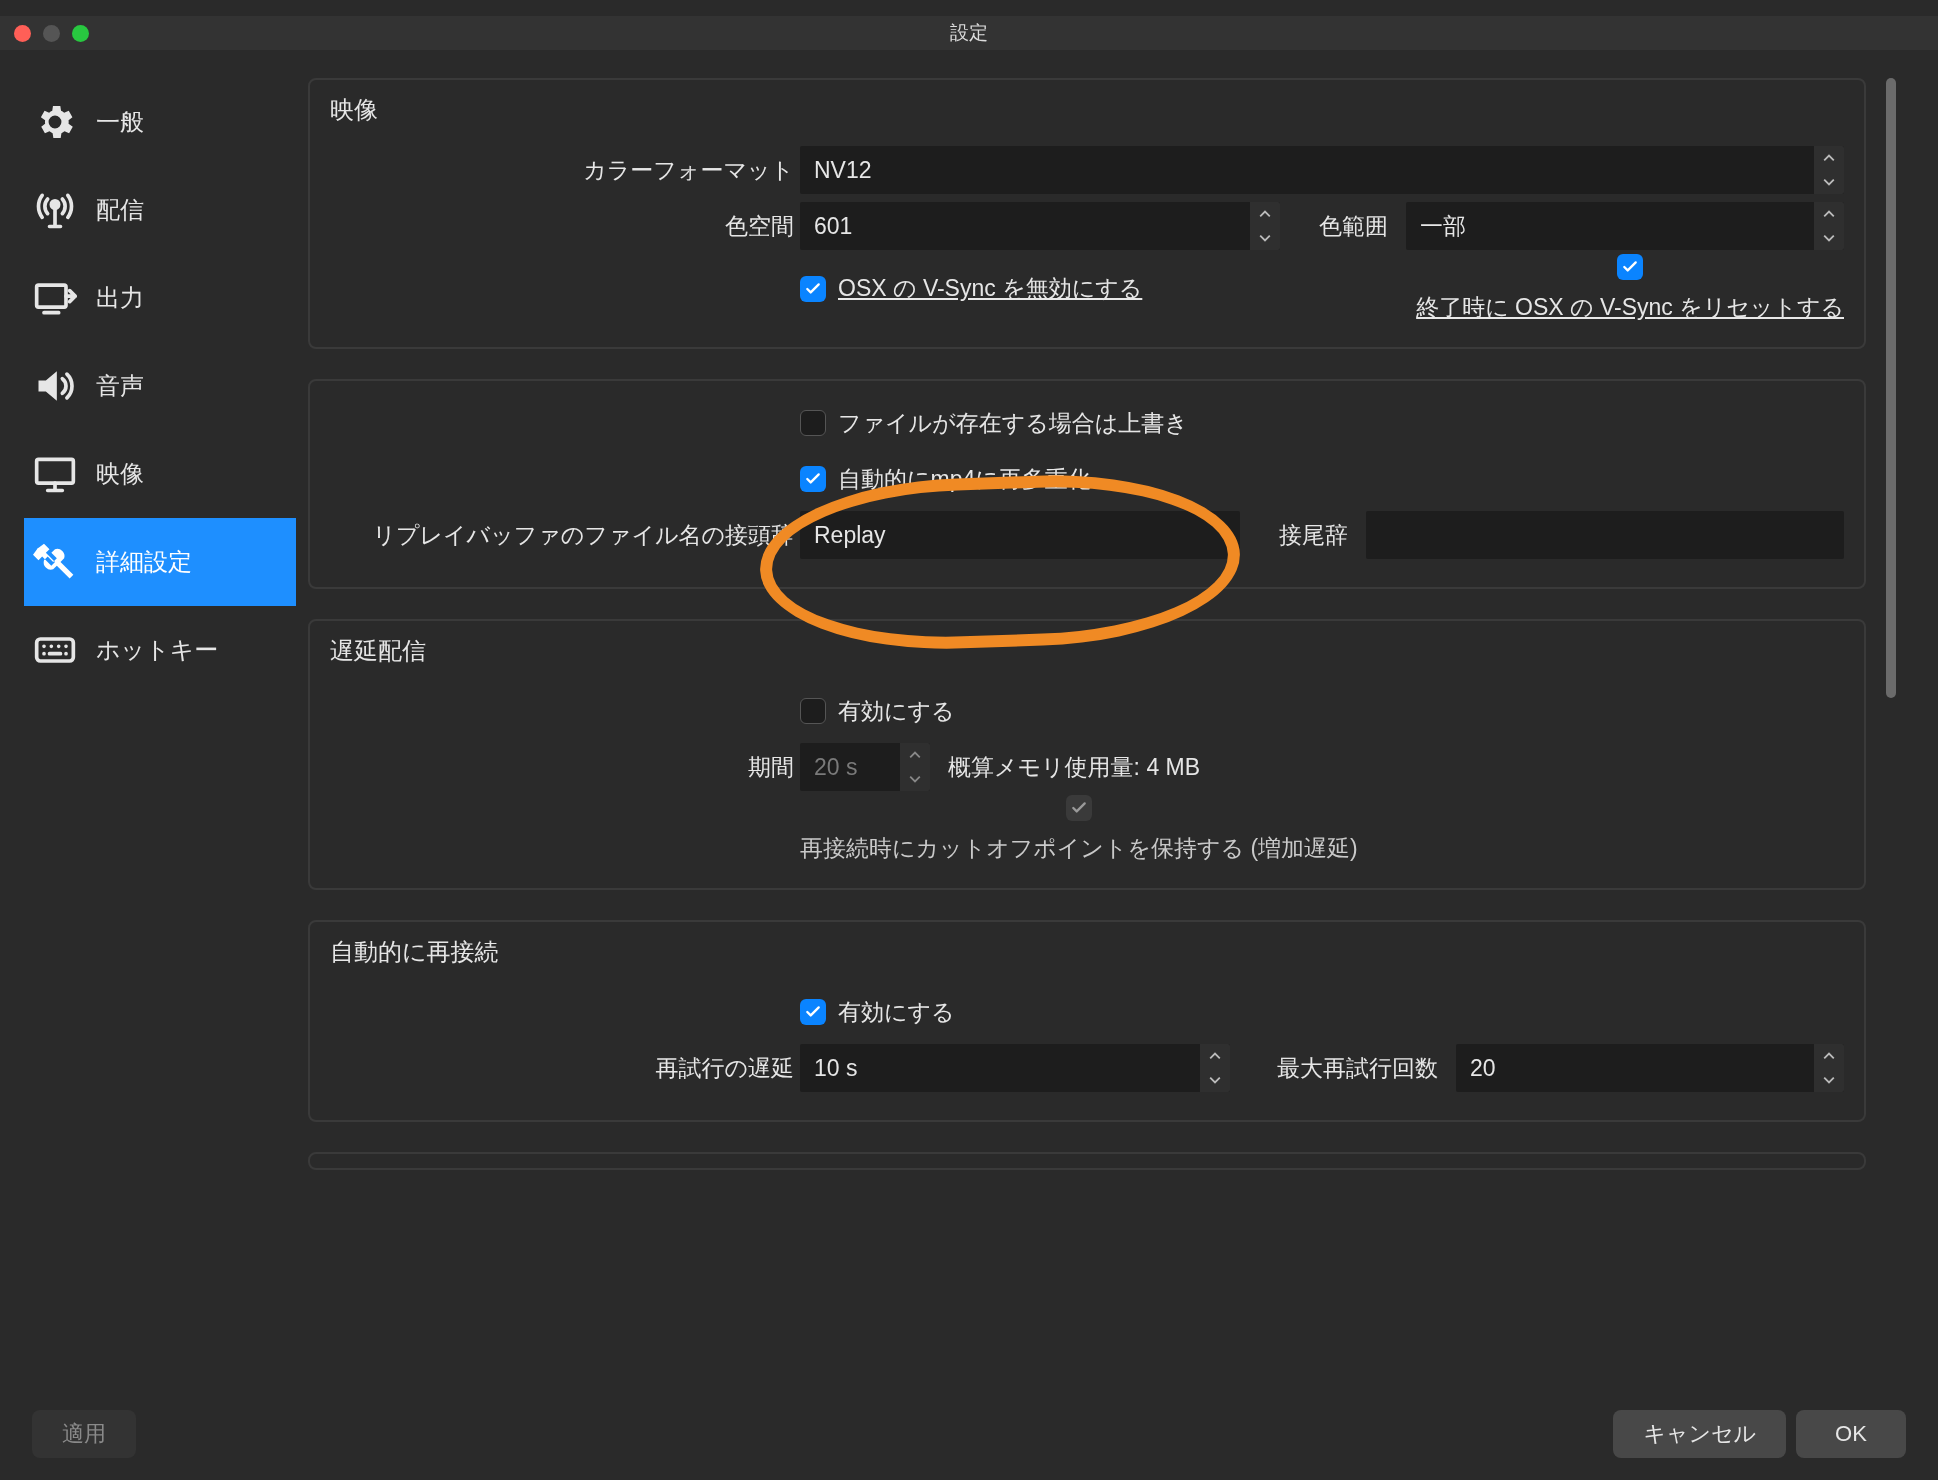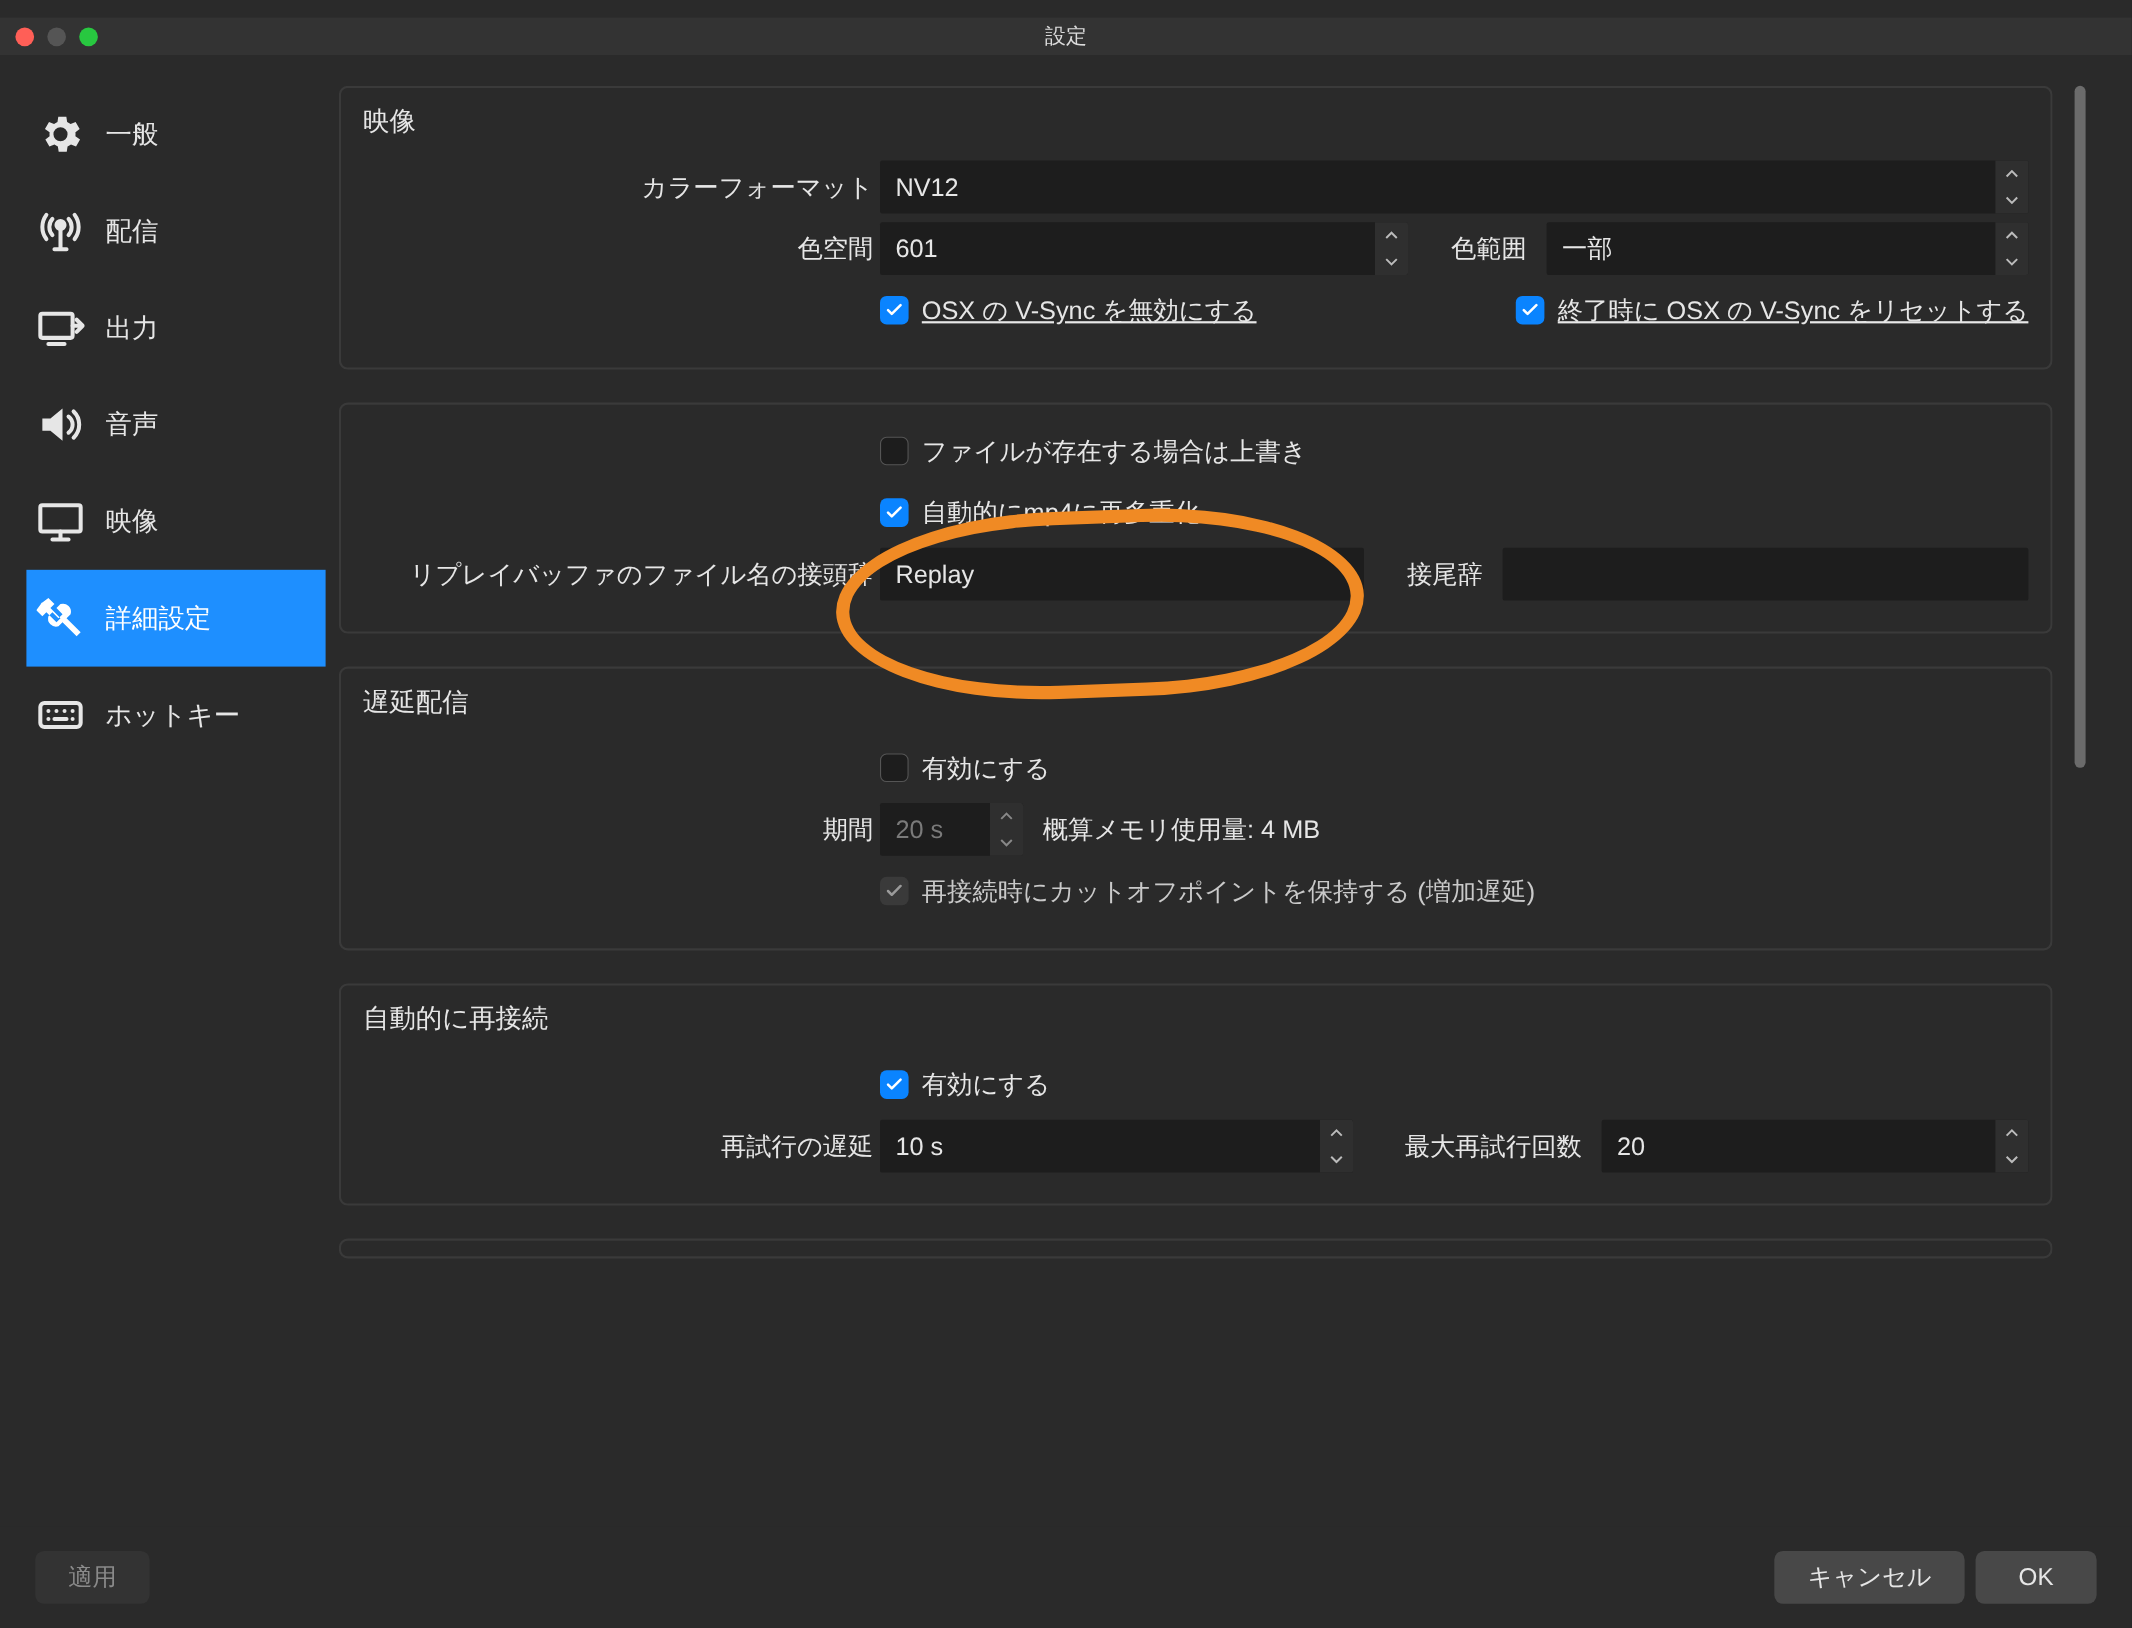--- a/index.html
+++ b/index.html
@@ -362,21 +362,21 @@
             <div class="label-col"></div>
             <div class="field-col" style="gap:60px;text-decoration:underline;">
               <label class="checkbox">
                 <span class="cb-box checked">
                   <svg viewBox="0 0 14 14">
                       <path d="M2 7l3 3 7-7" stroke="#fff" stroke-width="2" fill="none" stroke-linecap="round" stroke-linejoin="round"></path>
                     </svg>
                 </span>
                 <span>OSX の V-Sync を無効にする</span>
               </label>
-              <label class="checkbox" style="margin-left:auto;">
+              <label class="checkbox" style="margin-left:auto;flex-direction:column;">
                 <span class="cb-box checked">
                   <svg viewBox="0 0 14 14">
                       <path d="M2 7l3 3 7-7" stroke="#fff" stroke-width="2" fill="none" stroke-linecap="round" stroke-linejoin="round"></path>
                     </svg>
                 </span>
                 <span>終了時に OSX の V-Sync をリセットする</span>
               </label>
             </div>
           </div>
         </div>
@@ -455,21 +455,21 @@
                     </span>
                 </span>
               </div>
               <div class="inline-label">概算メモリ使用量: 4 MB</div>
             </div>
           </div>
 
           <div class="row">
             <div class="label-col"></div>
             <div class="field-col">
-              <label class="checkbox" style="color:#c9c9c9;">
+              <label class="checkbox" style="color:#c9c9c9;flex-direction:column;">
                 <span class="cb-box disabled">
                   <svg viewBox="0 0 14 14">
                       <path d="M2 7l3 3 7-7" stroke="#9a9a9a" stroke-width="2" fill="none" stroke-linecap="round" stroke-linejoin="round"></path>
                     </svg>
                 </span>
                 <span>再接続時にカットオフポイントを保持する (増加遅延)</span>
               </label>
             </div>
           </div>
         </div>

